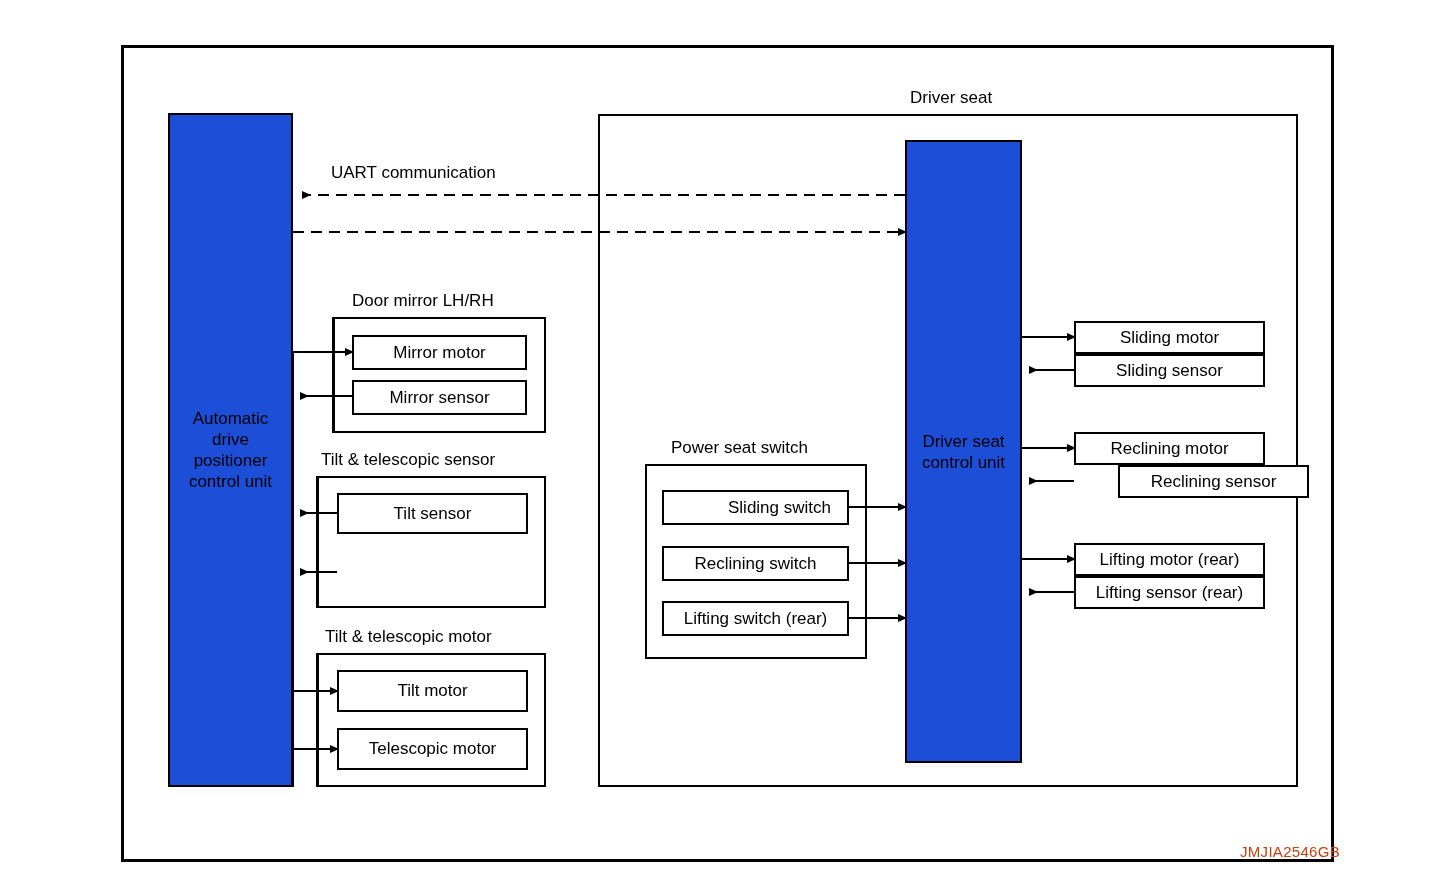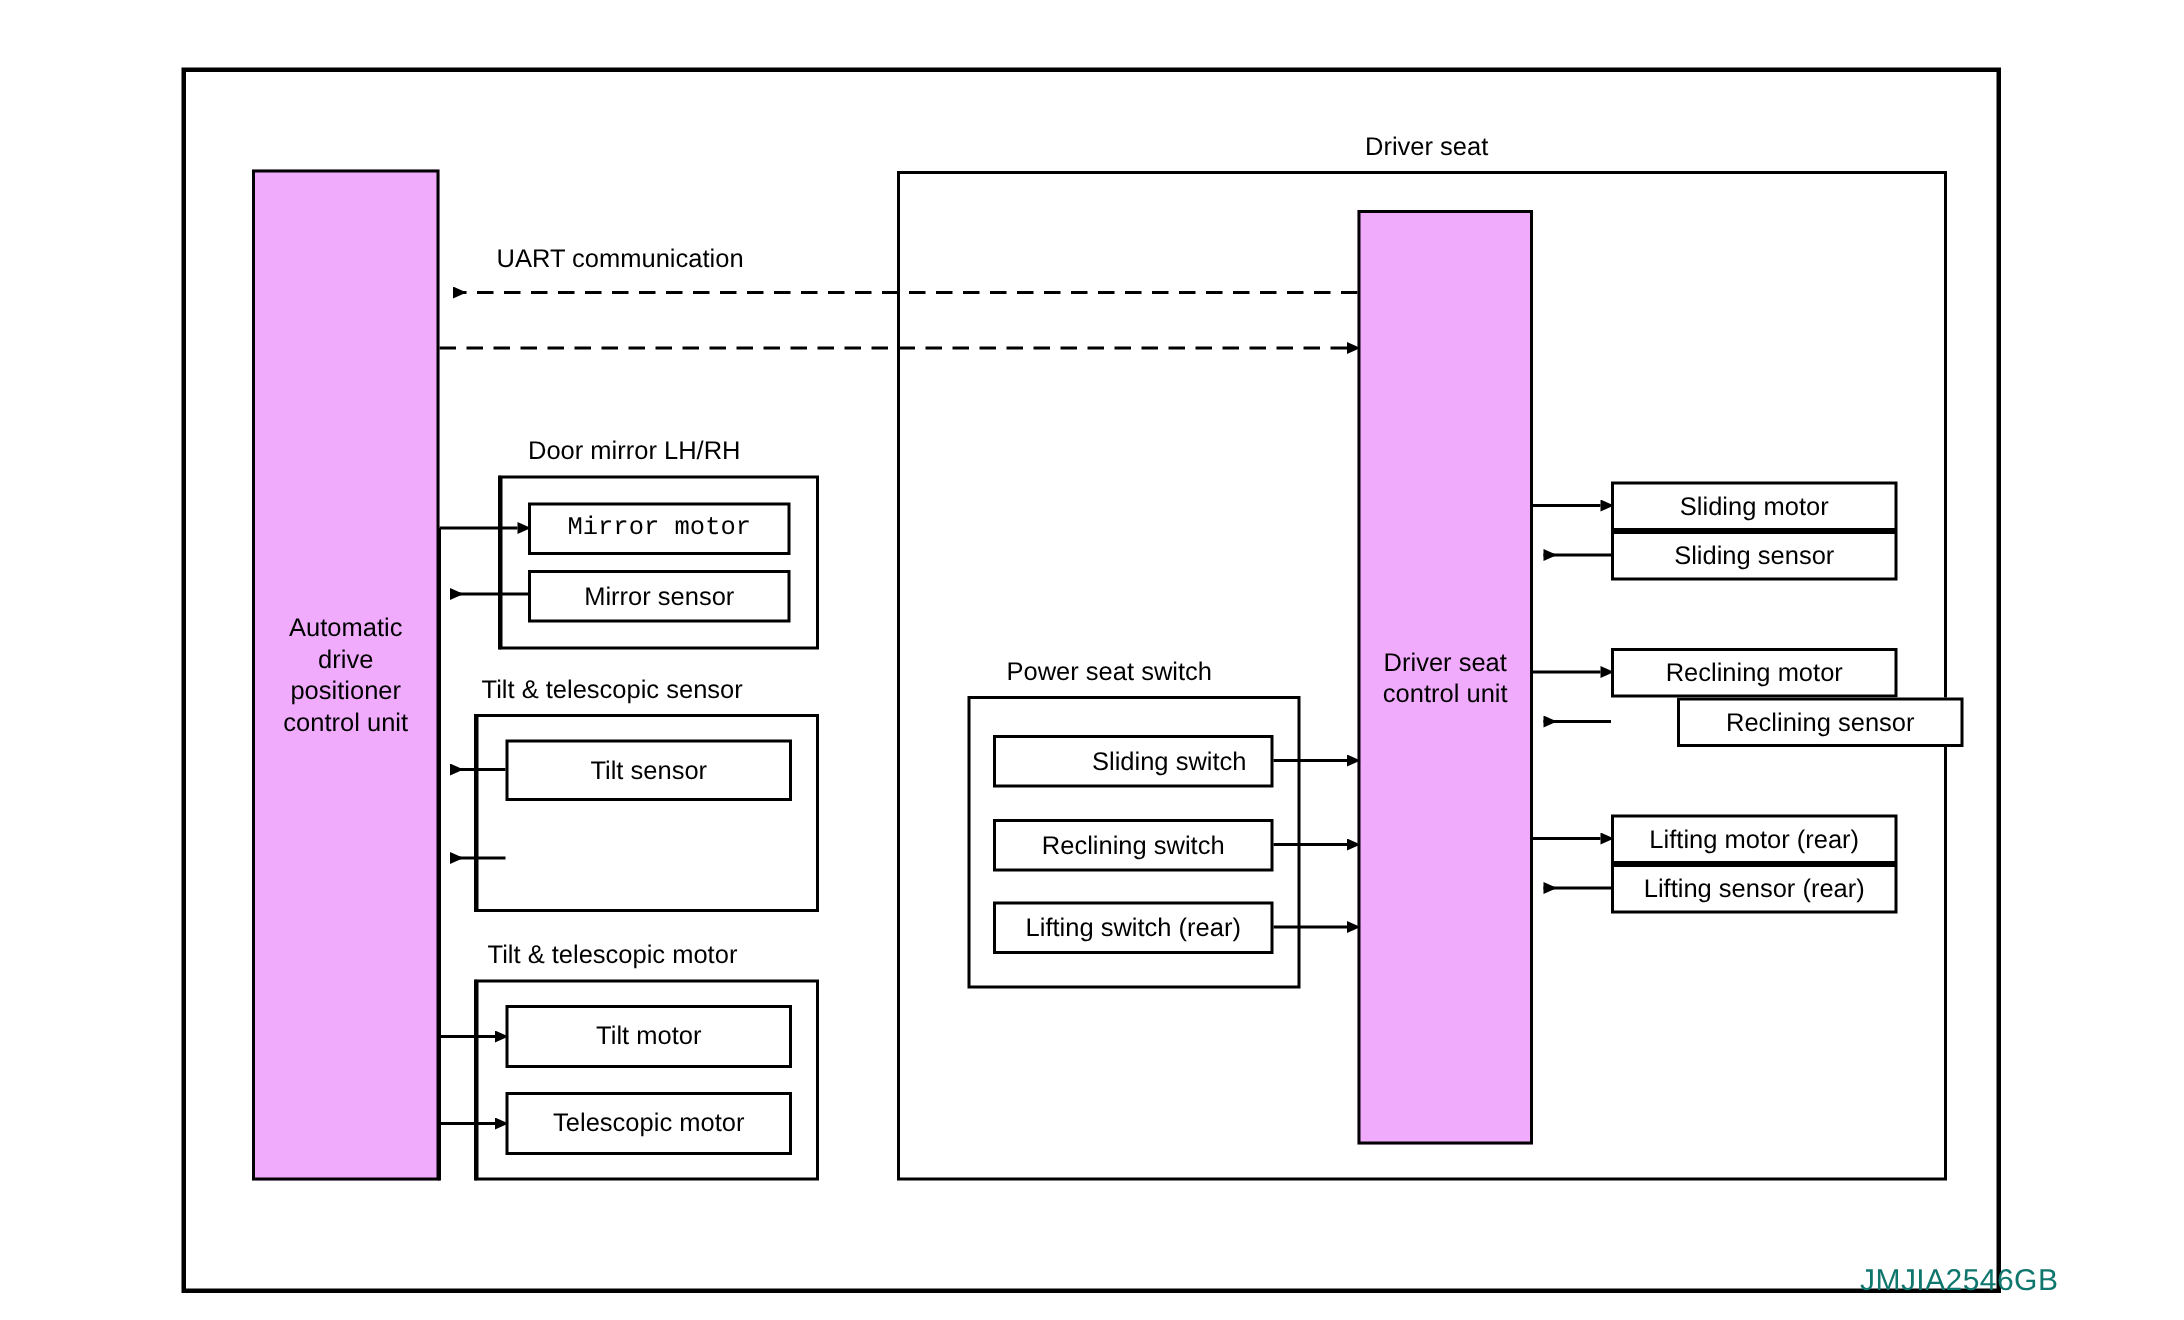--- a/index.html
+++ b/index.html
@@ -23,21 +23,21 @@
   .grpbox {
     position: absolute;
     border: 2px solid #000;
     box-sizing: border-box;
     background: transparent;
   }
   .unitbox {
     position: absolute;
     border: 2px solid #000;
     box-sizing: border-box;
-    background: #f0abfc;
+    background: #1d4ed8;
     display: flex;
     align-items: center;
     justify-content: center;
     text-align: center;
   }
   .itembox {
     position: absolute;
     border: 2px solid #000;
     box-sizing: border-box;
     background: #fff;
@@ -64,23 +64,23 @@
   svg.overlay {
     position: absolute;
     left: 0;
     top: 0;
     width: 1456px;
     height: 880px;
     pointer-events: none;
   }
   .codelabel {
     position: absolute;
-    font-size: 20px;
+    font-size: 15px;
     letter-spacing: 0.3px;
-    color: #0f766e;
+    color: #c2410c;
     white-space: nowrap;
   }
 </style>
 </head>
 <body>
 
 <div id="stage">
 
   <div class="frame" style="left:121px; top:45px; width:1213px; height:817px;"></div>
 
@@ -97,21 +97,21 @@
 
   <div class="unitbox" style="left:905px; top:140px; width:117px; height:623px;">
     <span class="unit-label">Driver seat
 control unit</span>
   </div>
 
   <div class="caption" style="left:331px; top:163px;">UART communication</div>
 
   <div class="caption" style="left:352px; top:291px;">Door mirror LH/RH</div>
   <div class="grpbox" style="left:333px; top:317px; width:213px; height:116px;"></div>
-  <div class="itembox" style="left:352px; top:335px; width:175px; height:35px;font-family:Liberation Mono, monospace;">
+  <div class="itembox" style="left:352px; top:335px; width:175px; height:35px;">
     <span>Mirror motor</span>
   </div>
   <div class="itembox" style="left:352px; top:380px; width:175px; height:35px;">
     <span>Mirror sensor</span>
   </div>
 
   <div class="caption" style="left:321px; top:450px;">Tilt &amp; telescopic sensor</div>
   <div class="grpbox" style="left:317px; top:476px; width:229px; height:132px;"></div>
   <div class="itembox" style="left:337px; top:493px; width:191px; height:41px;">
     <span>Tilt sensor</span>

